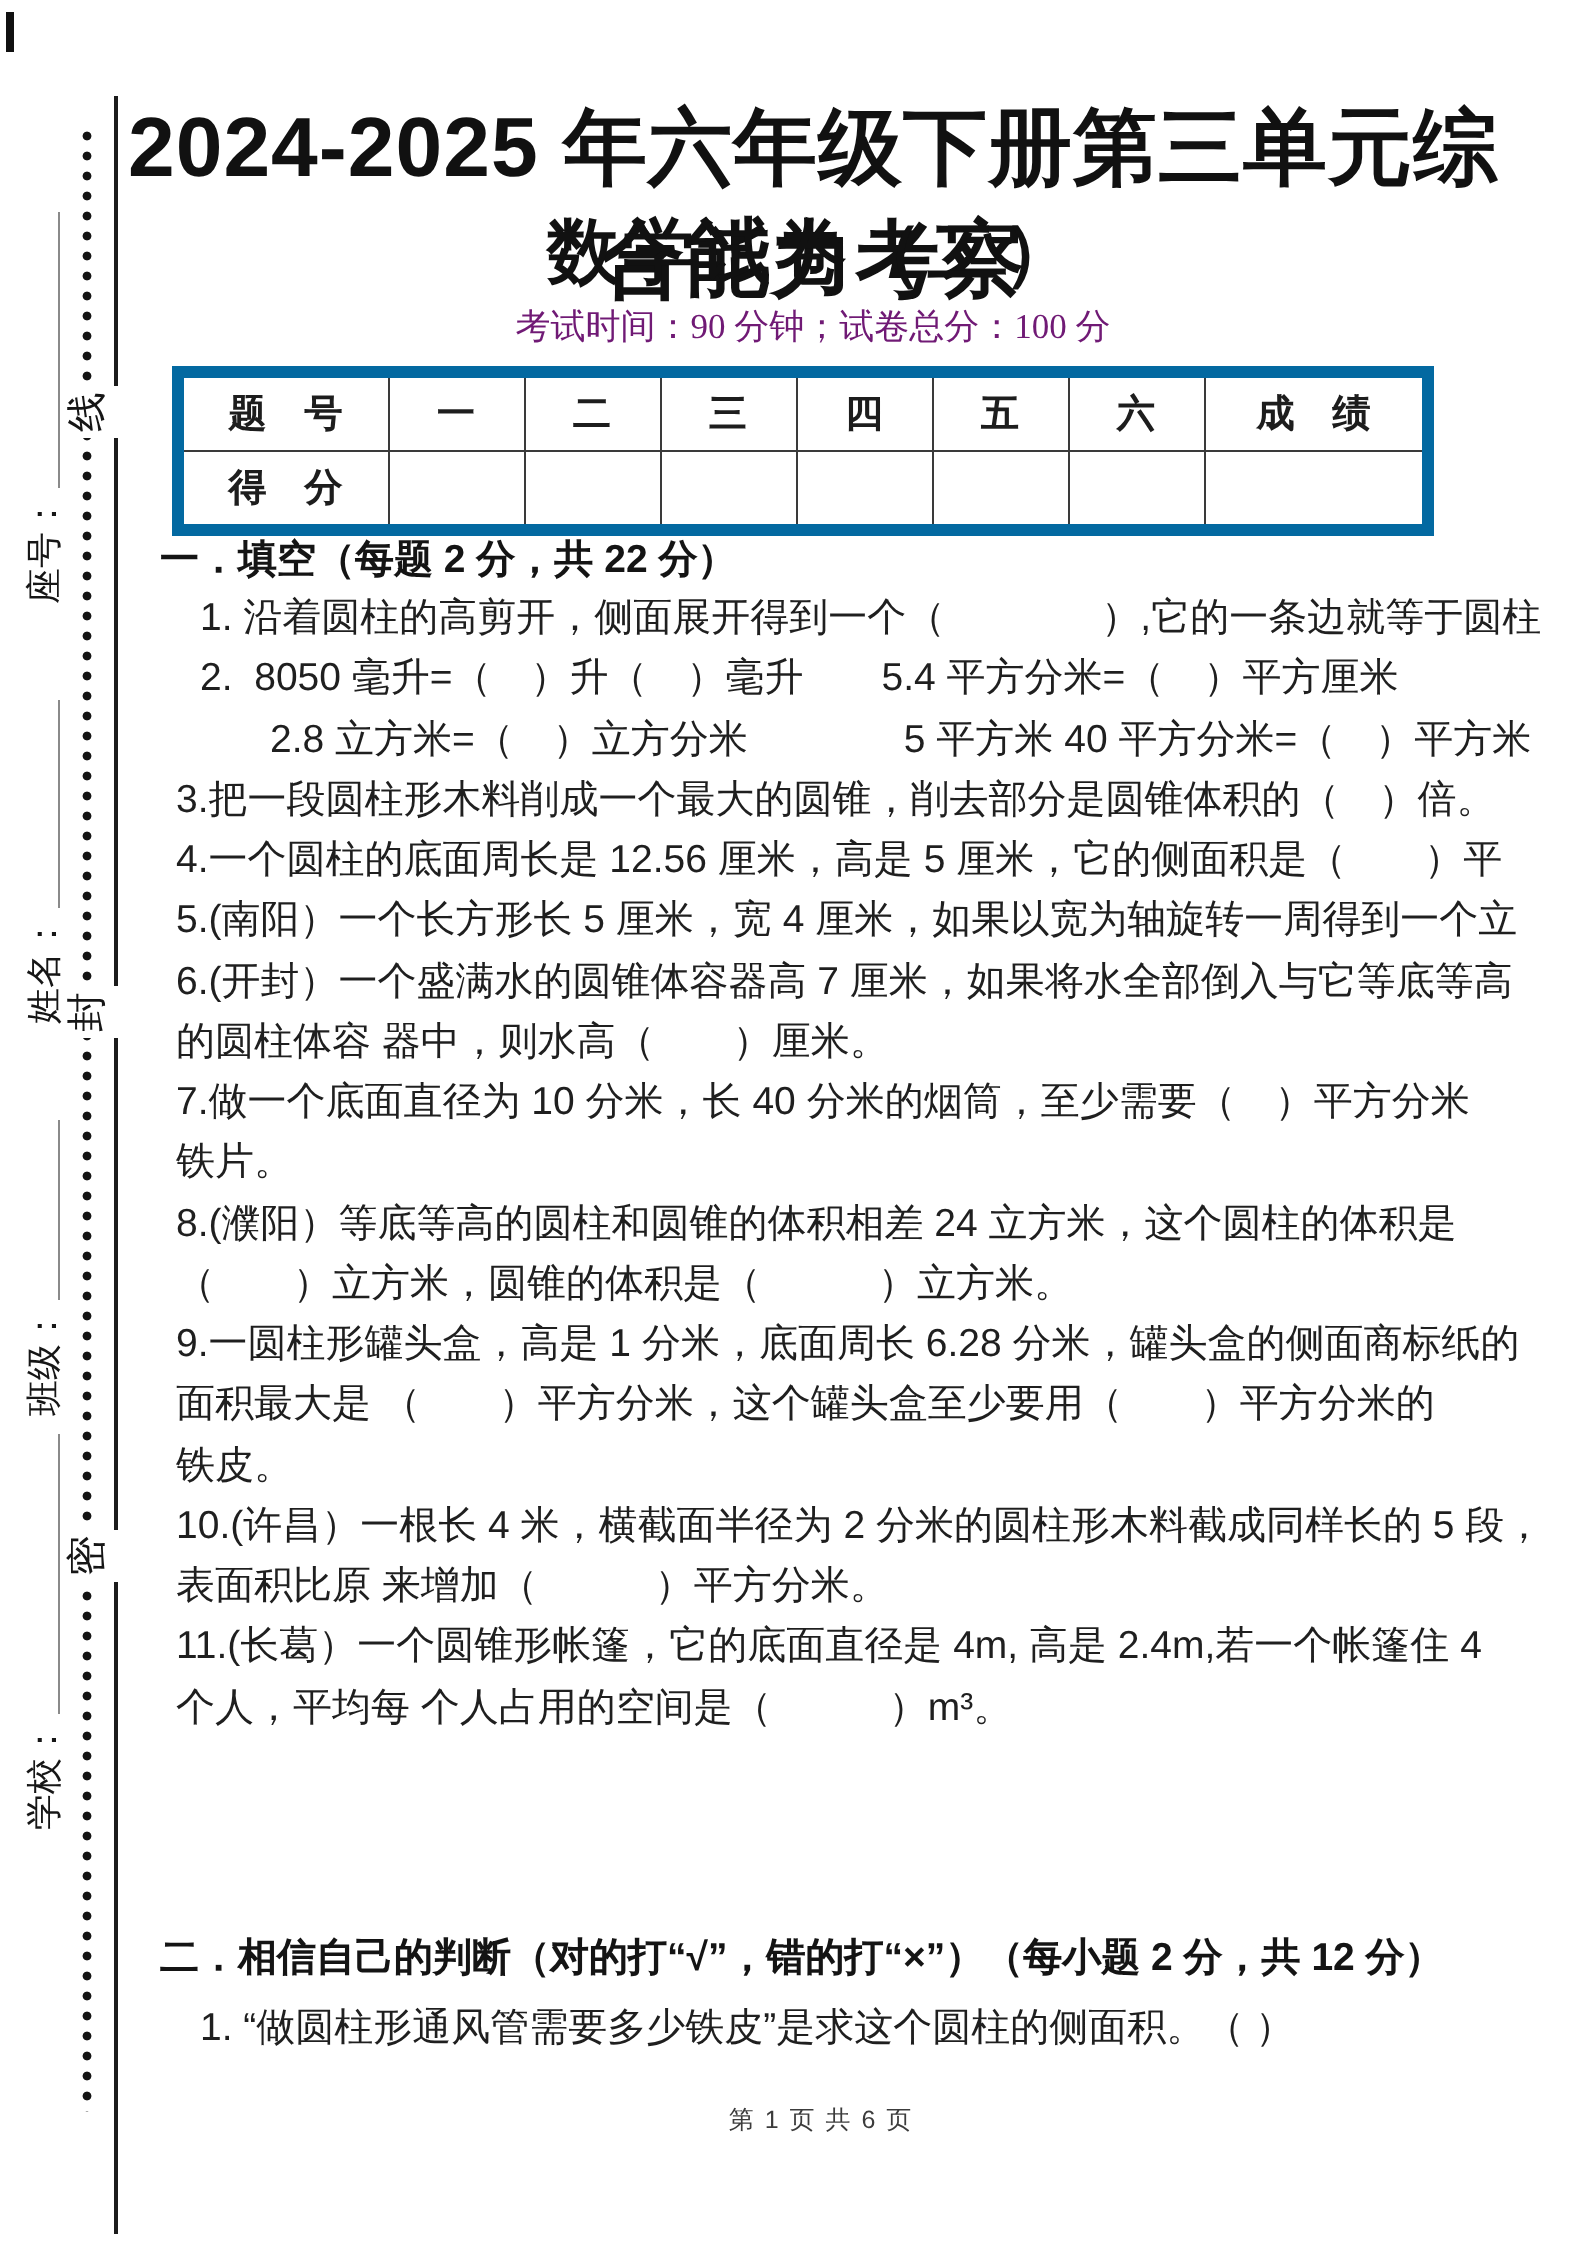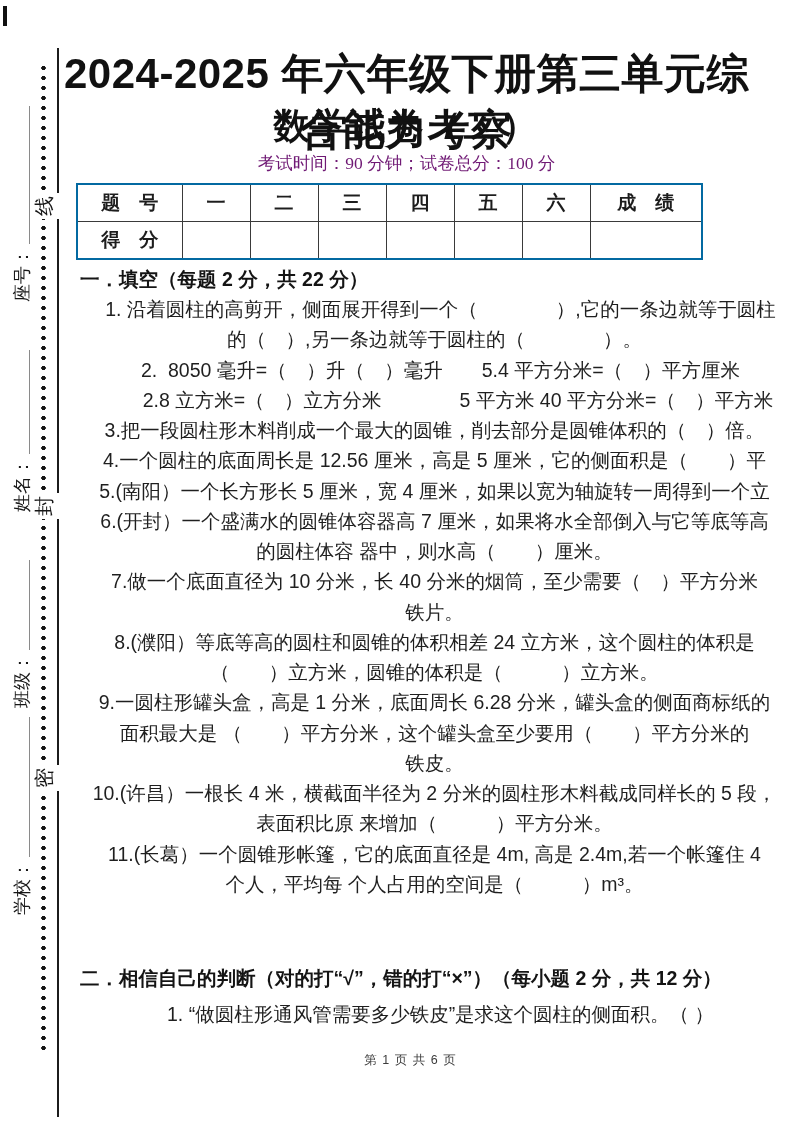--- a/index.html
+++ b/index.html
@@ -36,37 +36,37 @@
   }
   .side-label .lab{line-height:26px;}
   .side-label .blank{flex:1;border-bottom:1.5px solid #8a8a8a;margin:0 2px 5px 4px;}
 
   .title1{left:55px;right:35px;top:46px;text-align:center;font-size:42px;font-weight:bold;color:#111;letter-spacing:0.5px;}
   .title2{left:55px;right:35px;top:102px;text-align:center;font-size:36px;font-weight:bold;color:#111;letter-spacing:2px;}
   .exam-info{left:55px;right:35px;top:151px;text-align:center;font-size:17.5px;color:#701a75;
     font-family:"Liberation Serif","DejaVu Serif",serif;}
 
   table.score{
-    position:absolute;left:76px;top:183px;width:625px;
+    position:absolute;left:86px;top:183px;width:625px;
     border-collapse:collapse;table-layout:fixed;
-    border:2px solid #0369a1;
+    border:6px solid #0369a1;
   }
   table.score td{
     border:1.2px solid #3a3a3a;height:36px;text-align:center;
     font-size:19px;font-weight:bold;color:#1d1d1d;padding:0;
   }
 
   .sec-heading{font-weight:bold;font-size:19.5px;color:#141414;white-space:pre;}
   .sec1-heading{left:80px;top:266px;}
   .sec2-heading{left:80px;top:965px;}
 
   .qlines{left:88px;right:12px;}
   .qlines1{top:294px;}
   .qlines2{top:999px;}
-  .qline{white-space:pre;font-size:19.5px;line-height:30.25px;height:30.25px;color:#1f1f1f;text-align:center;}
+  .qline{white-space:pre;font-size:19.5px;line-height:30.25px;height:30.25px;color:#1f1f1f;}
   .ind1{padding-left:12px;}
   .ind2{padding-left:47px;}
 
   .footer{left:88px;right:60px;top:1052px;text-align:center;font-size:12.5px;color:#3c3c3c;
     font-family:Liberation Sans, sans-serif;letter-spacing:1px;}
 </style>
 </head>
 <body>
 
 <div class="abs corner-tick"></div>
@@ -129,21 +129,20 @@
         <td></td>
         <td></td>
         <td></td>
     </tr>
   </tbody>
 </table>
 
 <div class="abs sec-heading sec1-heading">一．填空（每题 2 分，共 22 分）</div>
 <div class="abs qlines qlines1">
   <div class="qline ind1">1. 沿着圆柱的高剪开，侧面展开得到一个（　　　　）,它的一条边就等于圆柱</div>
-    <div class="qline ind0">的（　）,另一条边就等于圆柱的（　　　　）。</div>
     <div class="qline ind1">2.  8050 毫升=（　）升（　）毫升　　5.4 平方分米=（　）平方厘米</div>
     <div class="qline ind2">2.8 立方米=（　）立方分米　　　　5 平方米 40 平方分米=（　）平方米</div>
     <div class="qline ind0">3.把一段圆柱形木料削成一个最大的圆锥，削去部分是圆锥体积的（　）倍。</div>
     <div class="qline ind0">4.一个圆柱的底面周长是 12.56 厘米，高是 5 厘米，它的侧面积是（　　）平</div>
     <div class="qline ind0">5.(南阳）一个长方形长 5 厘米，宽 4 厘米，如果以宽为轴旋转一周得到一个立</div>
     <div class="qline ind0">6.(开封）一个盛满水的圆锥体容器高 7 厘米，如果将水全部倒入与它等底等高</div>
     <div class="qline ind0">的圆柱体容 器中，则水高（　　）厘米。</div>
     <div class="qline ind0">7.做一个底面直径为 10 分米，长 40 分米的烟筒，至少需要（　）平方分米</div>
     <div class="qline ind0">铁片。</div>
     <div class="qline ind0">8.(濮阳）等底等高的圆柱和圆锥的体积相差 24 立方米，这个圆柱的体积是</div>

